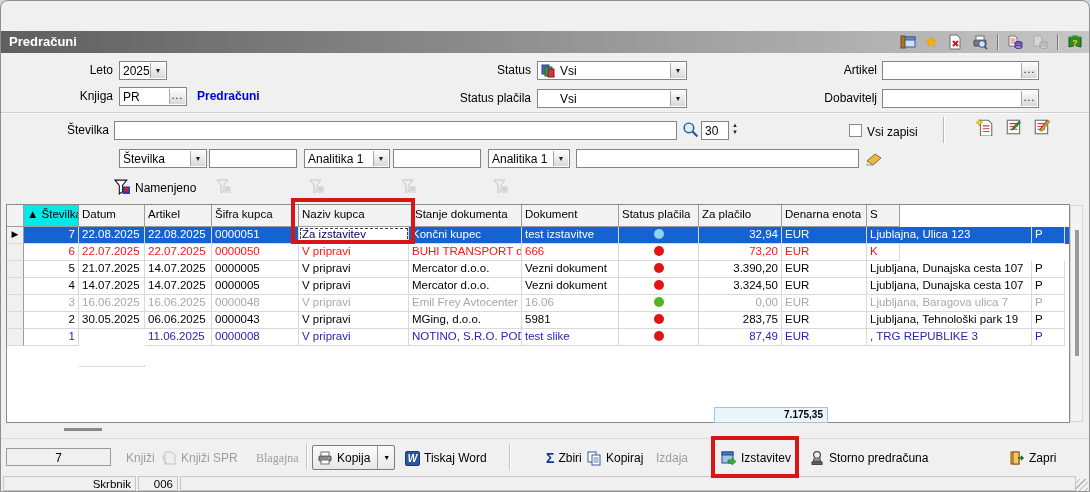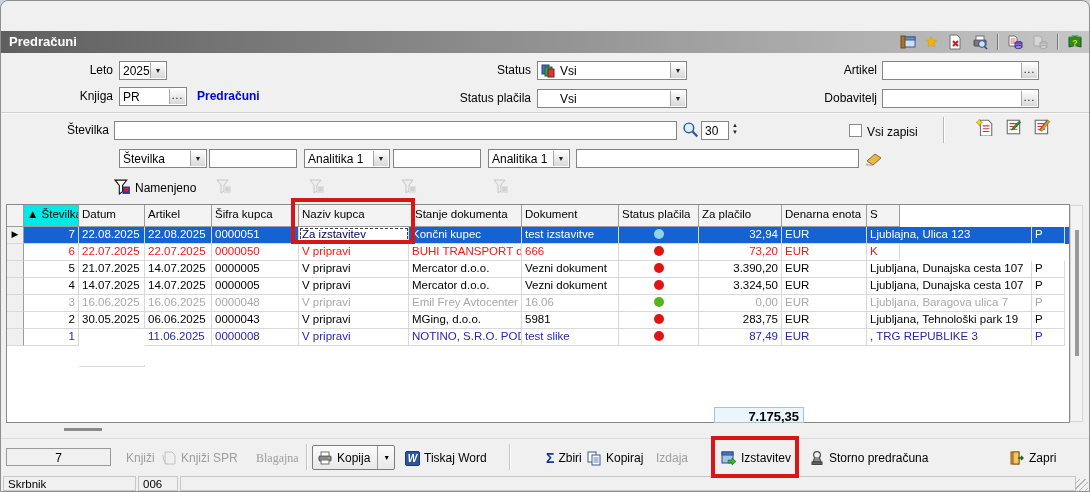--- a/index.html
+++ b/index.html
@@ -42,36 +42,36 @@
   .g-sel { background:#f0f0f0; border-right:1px solid #9c9c9c; text-align:center; font-size:9px; padding-top:2px; }
   .num { text-align:right; }
   .dotwrap { text-align:center; padding-top:2px; }
   .dot { display:inline-block; width:10px; height:10px; border-radius:50%; }
   .editor { background:#fff !important; color:#000060 !important; outline:1px dashed #404040; outline-offset:-2px; }
 
   .vscroll { position:absolute; left:1069px; top:204px; width:13px; height:217px; background:#f3f3f3; border:1px solid #d6d6d6; }
   .vthumb { position:absolute; left:4px; top:24px; width:4px; height:126px; background:#9a9a9a; }
   .hthumb { position:absolute; left:63px; top:427px; width:38px; height:3px; background:#8a8a8a; }
 
-  .sumbox { position:absolute; left:713px; top:406px; width:90px; height:16px; background:#eaf6fc; border:1px solid #a9c4cf; text-align:right; padding:1px 4px 0 0; font-weight:bold; font-size:13px; }
+  .sumbox { position:absolute; left:713px; top:406px; width:114px; height:16px; background:#eaf6fc; border:1px solid #a9c4cf; text-align:right; padding:1px 4px 0 0; font-weight:bold; font-size:10px; }
 
   
   .footer { position:absolute; left:0; top:437px; width:100%; height:36px; background:#f0f0f0; border-top:1px solid #dadada; }
   .fbtn { position:absolute; top:9px; height:20px; display:flex; align-items:center; gap:4px; white-space:nowrap; }
   .disabled { color:#9d9d9d; }
   .countbox { position:absolute; left:5px; top:9px; width:105px; height:18px; border:1px solid #9a9a9a; background:#f0f0f0; text-align:center; padding-top:2px; }
   .fsep { position:absolute; top:5px; height:26px; width:1px; background:#c4c4c4; box-shadow:1px 0 0 #fff; }
   .raised { border:1px solid #7b7b7b; background:linear-gradient(#fbfbfb,#e8e8e8); border-radius:2px; padding:0 4px; height:25px; top:6px; }
   .split-arrow { border-left:1px solid #9a9a9a; padding-left:5px; margin-left:3px; font-size:7px; align-self:stretch; display:flex; align-items:center; }
   .sigma { font-weight:bold; font-size:14px; color:#123a8c; }
   .wordw { width:15px; height:15px; background:#2b579a; color:#fff; border:1px solid #1b3a6b; border-radius:2px; text-align:center; line-height:14px; font-size:10px; font-weight:bold; font-style:italic; }
 
   
   .statusbar { position:absolute; left:0; top:473px; width:100%; height:19px; background:#f0f0f0; }
-  .sb-cell { position:absolute; top:2px; height:15px; border:1px solid #c6c6c6; background:#f0f0f0; padding:1px 4px 0 4px; font-size:11.5px; overflow:hidden; }
+  .sb-cell { position:absolute; top:2px; height:15px; border:1px solid #c6c6c6; background:#f0f0f0; padding:1px 4px 0 4px; font-size:11.5px; overflow:hidden;text-align:right; }
   .grip { position:absolute; right:1px; bottom:1px; width:13px; height:13px; background:repeating-linear-gradient(135deg, transparent 0 3px, #b5b5b5 3px 4px); }
 
   .red-annotation { position:absolute; border:4px solid #d81616; pointer-events:none; z-index:50; }
 
   .icon16 { width:16px; height:16px; display:inline-block; }
   .spin { position:absolute; display:flex; flex-direction:column; font-size:6px; line-height:7px; color:#222; }
 </style>
 </head>
 <body>
 

